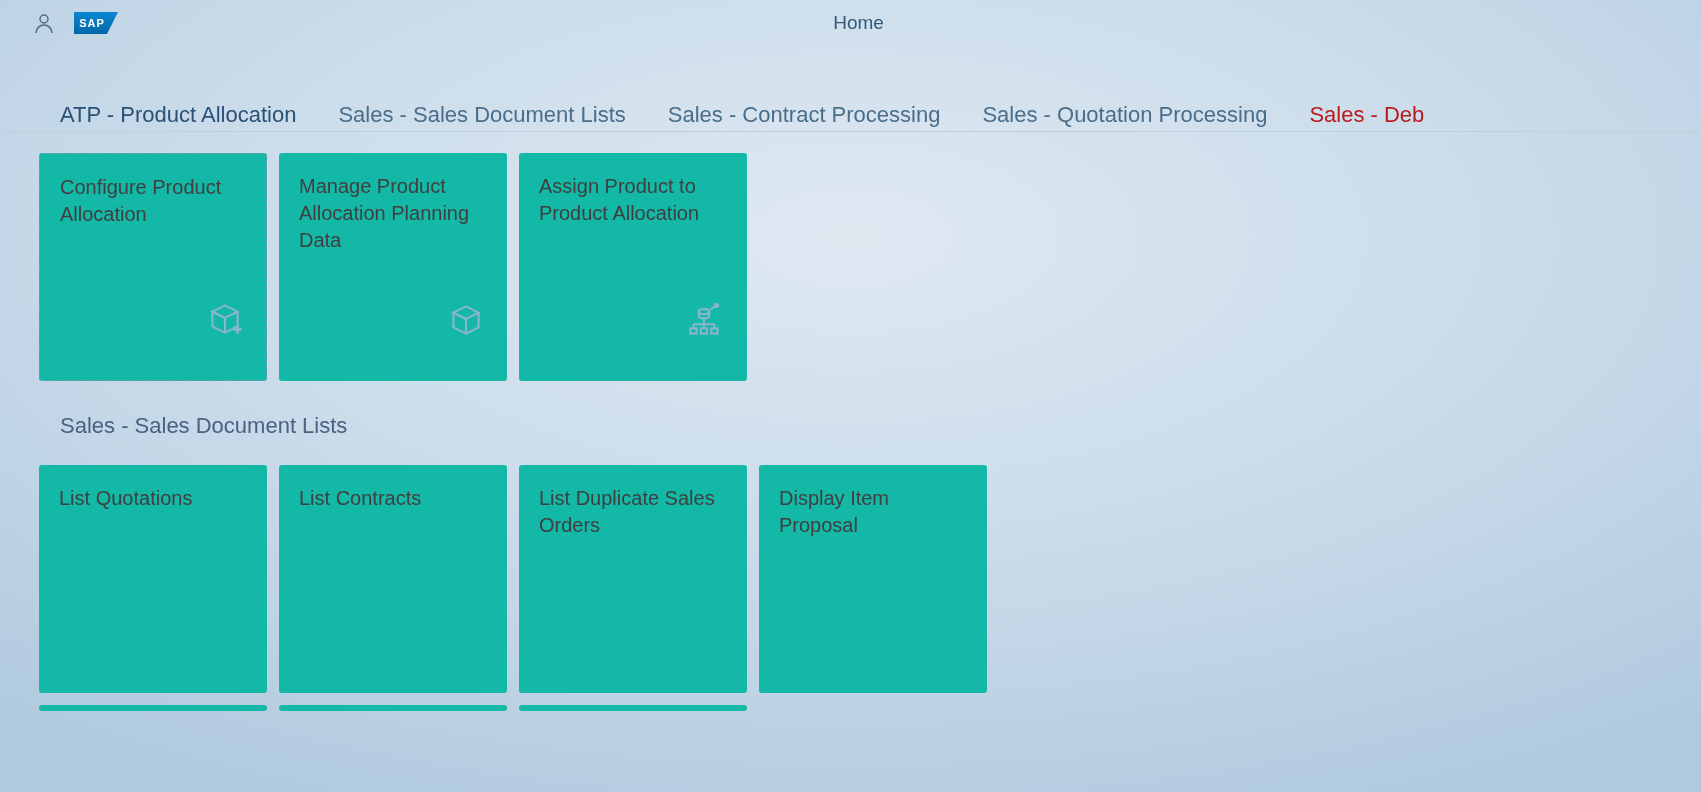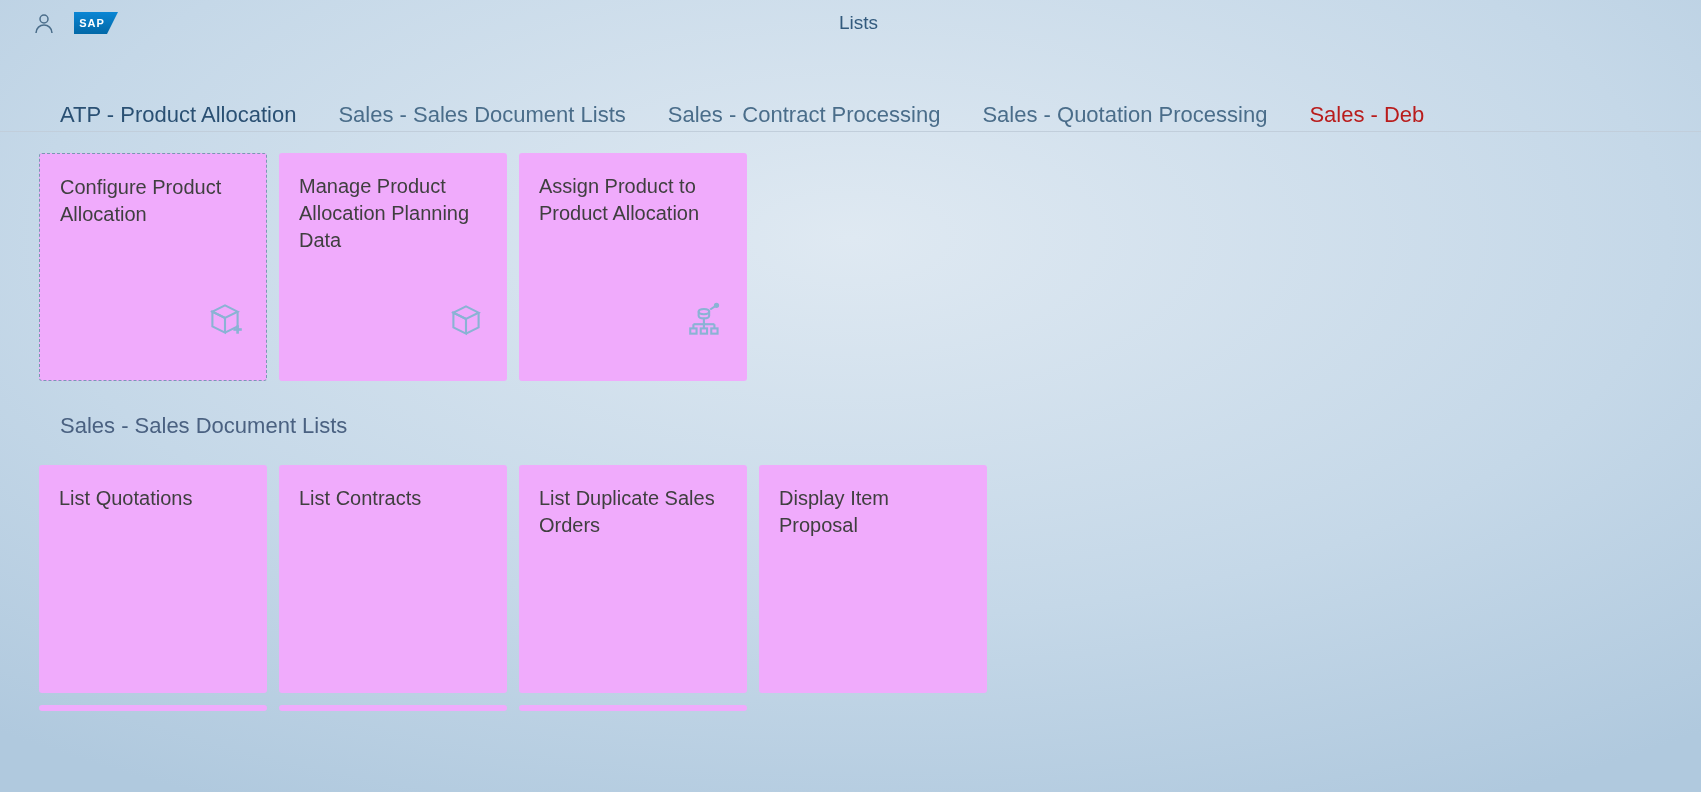--- a/index.html
+++ b/index.html
@@ -110,21 +110,21 @@
     .tiles-row {
       display: flex;
       padding: 21px 0 0 39px;
       gap: 12px;
       flex-wrap: wrap;
     }
 
     .tile {
       width: 228px;
       height: 228px;
-      background: #f0abfc;
+      background: #14b8a6;
       border-radius: 3px;
       padding: 20px;
       position: relative;
       cursor: pointer;
       display: flex;
       flex-direction: column;
       justify-content: space-between;
     }
 
     .tile.selected {
@@ -182,21 +182,21 @@
 <div class="header">
   <div class="header-left">
     <div class="user-icon">
       <svg viewBox="0 0 24 24">
         <circle cx="12" cy="8" r="4"></circle>
         <path d="M4 22c0-5 4-8 8-8s8 3 8 8"></path>
       </svg>
     </div>
     <div class="sap-logo">SAP</div>
   </div>
-  <div class="header-title">Lists</div>
+  <div class="header-title">Home</div>
 </div>
 
 <div class="tabs">
   <div class="tab active">ATP - Product Allocation</div>
   <div class="tab">Sales - Sales Document Lists</div>
   <div class="tab">Sales - Contract Processing</div>
   <div class="tab">Sales - Quotation Processing</div>
   <div class="tab">Sales - Deb</div>
 </div>
 

